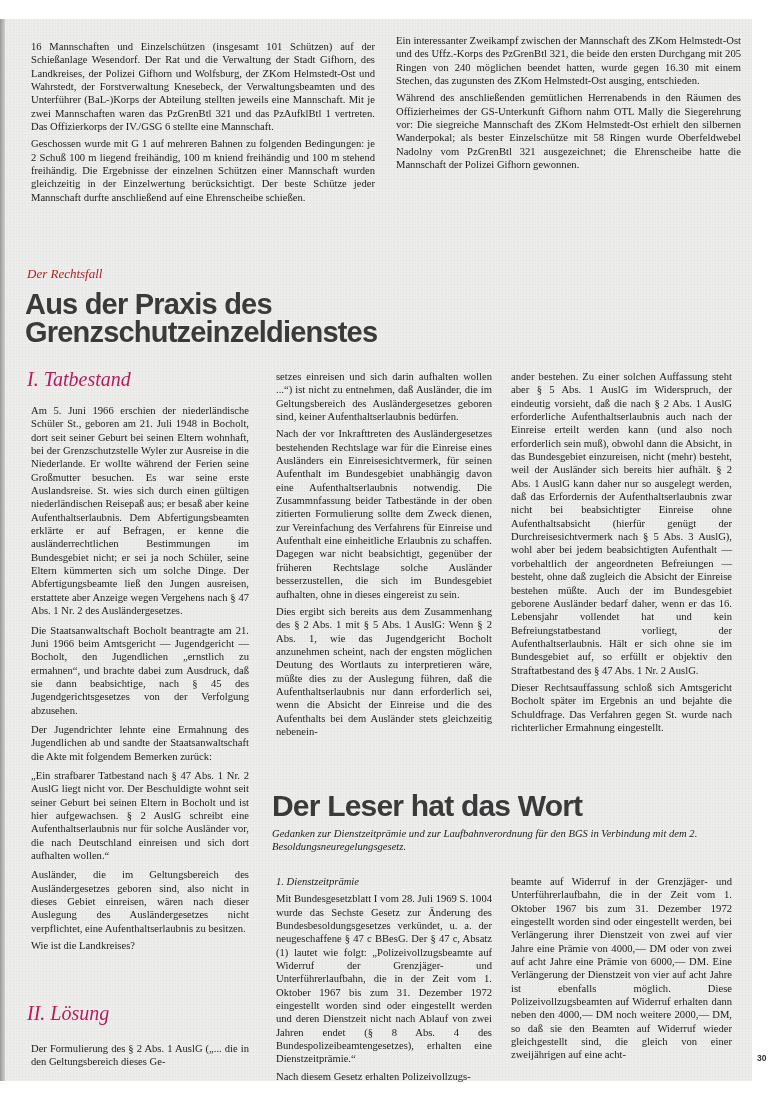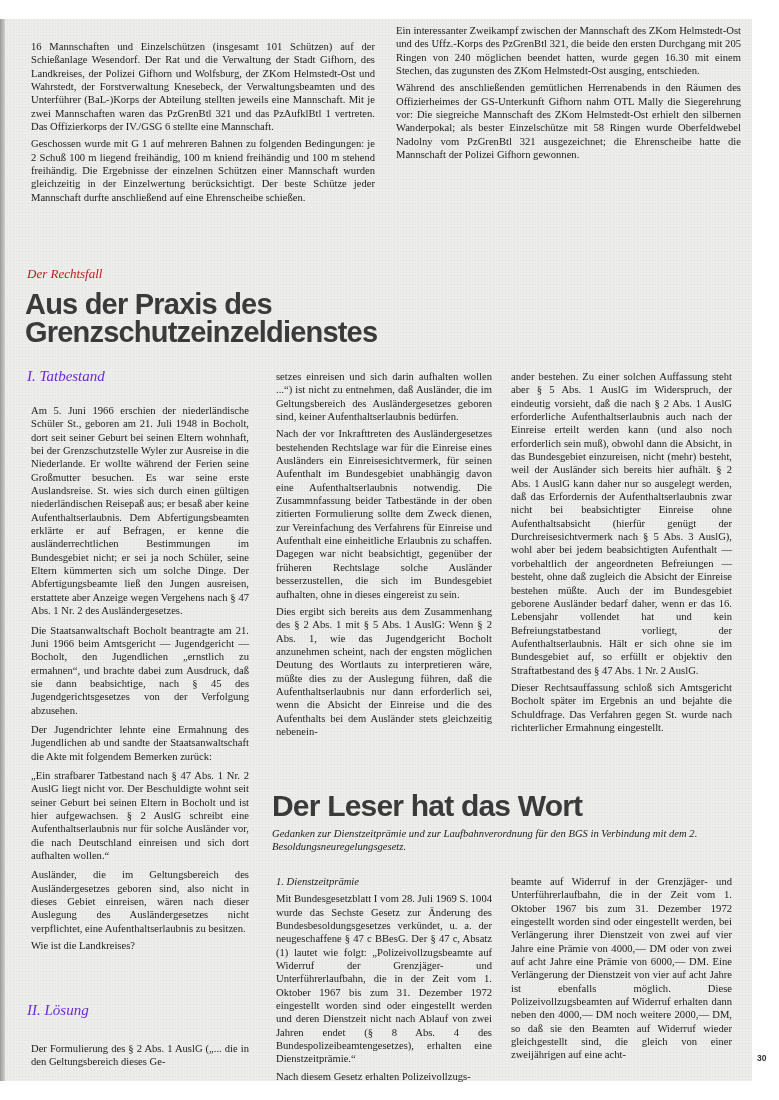--- a/index.html
+++ b/index.html
@@ -35,21 +35,21 @@
     font-style: italic; font-size: 13px; color: #b91c1c;
   }
   .headline {
     position: absolute;
     font-family: "Liberation Sans", "DejaVu Sans", sans-serif;
     font-weight: bold; color: #3a3a3a; letter-spacing: -0.8px;
   }
   .h1 { left: 25px; top: 290px; font-size: 29px; line-height: 28px; }
   .h2 { left: 272px; top: 790px; font-size: 30px; line-height: 32px; }
   .sechead {
-    position: absolute; font-style: italic; font-size: 15px; color: #6d28d9;
+    position: absolute; font-style: italic; font-size: 20px; color: #be185d;
   }
   .subline {
     position: absolute; left: 272px; top: 827px; width: 480px;
     font-style: italic; font-size: 10.6px; line-height: 13.4px;
   }
   .subsec { font-style: italic; }
   .pagenum {
     position: absolute; left: 757px; top: 1053px;
     font-family: "Liberation Sans", "DejaVu Sans", sans-serif;
     font-weight: bold; font-size: 8.5px; color: #333;
@@ -58,21 +58,21 @@
 </head>
 <body>
 
 <div class="paper"></div>
 <div class="binding"></div>
 
 <div class="txt" style="left:27px; top:36px; width:352px;">
   <p>16 Mannschaften und Einzelschützen (insgesamt 101 Schützen) auf der Schießanlage Wesendorf. Der Rat und die Verwaltung der Stadt Gifhorn, des Landkreises, der Polizei Gifhorn und Wolfsburg, der ZKom Helmstedt-Ost und Wahrstedt, der Forstverwaltung Knesebeck, der Verwaltungsbeamten und des Unterführer (BaL-)Korps der Abteilung stellten jeweils eine Mannschaft. Mit je zwei Mannschaften waren das PzGrenBtl 321 und das PzAufklBtl 1 vertreten. Das Offizierkorps der IV./GSG 6 stellte eine Mannschaft.</p>
   <p>Geschossen wurde mit G 1 auf mehreren Bahnen zu folgenden Bedingungen: je 2 Schuß 100 m liegend freihändig, 100 m kniend freihändig und 100 m stehend freihändig. Die Ergebnisse der einzelnen Schützen einer Mannschaft wurden gleichzeitig in der Einzelwertung berücksichtigt. Der beste Schütze jeder Mannschaft durfte anschließend auf eine Ehrenscheibe schießen.</p>
 </div>
-<div class="txt" style="left:392px; top:20px; width:353px;">
+<div class="txt" style="left:392px; top:30px; width:353px;">
   <p>Ein interessanter Zweikampf zwischen der Mannschaft des ZKom Helmstedt-Ost und des Uffz.-Korps des PzGrenBtl 321, die beide den ersten Durchgang mit 205 Ringen von 240 möglichen beendet hatten, wurde gegen 16.30 mit einem Stechen, das zugunsten des ZKom Helmstedt-Ost ausging, entschieden.</p>
   <p>Während des anschließenden gemütlichen Herrenabends in den Räumen des Offizierheimes der GS-Unterkunft Gifhorn nahm OTL Mally die Siegerehrung vor: Die siegreiche Mannschaft des ZKom Helmstedt-Ost erhielt den silbernen Wanderpokal; als bester Einzelschütze mit 58 Ringen wurde Oberfeldwebel Nadolny vom PzGrenBtl 321 ausgezeichnet; die Ehrenscheibe hatte die Mannschaft der Polizei Gifhorn gewonnen.</p>
 </div>
 
 <div class="kicker">Der Rechtsfall</div>
 <div class="headline h1">
   <div>Aus der Praxis des</div>
   <div>Grenzschutzeinzeldienstes</div>
 </div>
 

